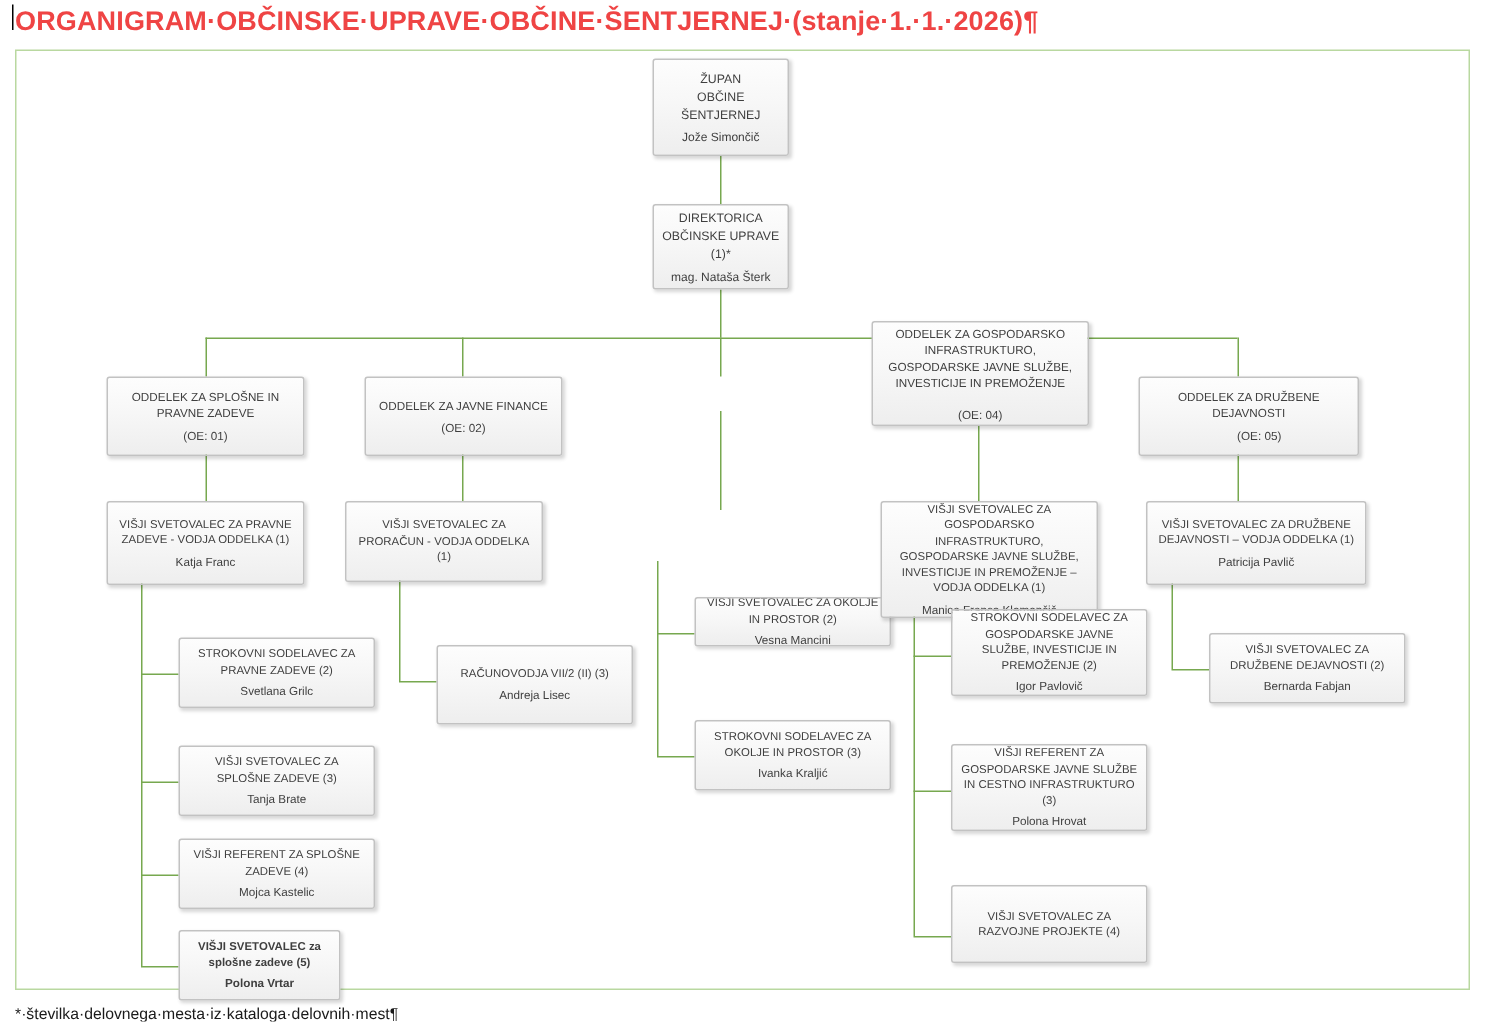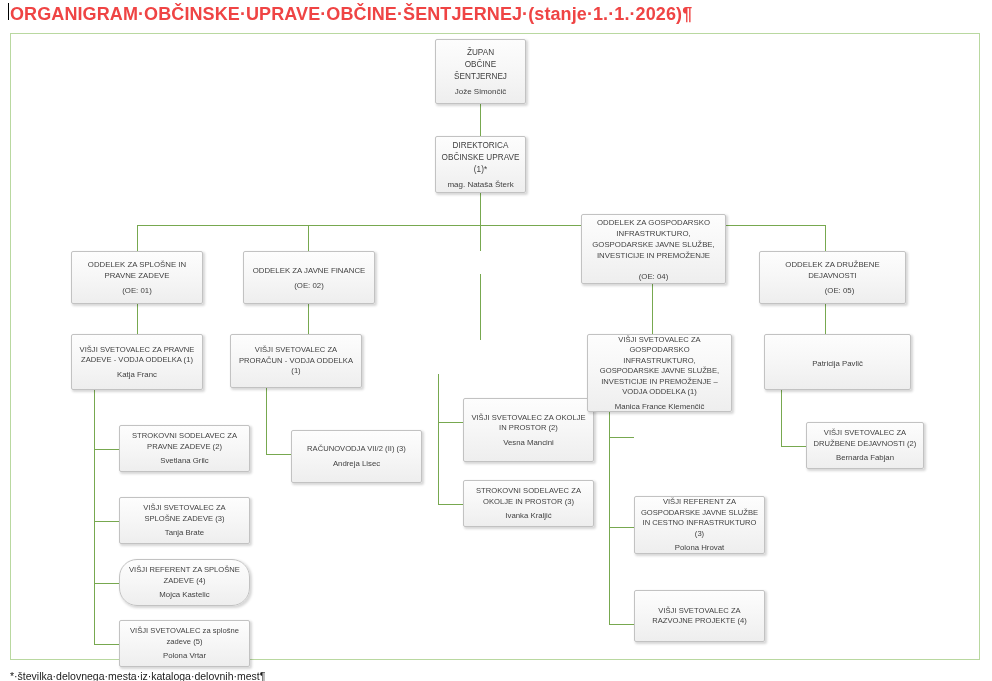--- a/index.html
+++ b/index.html
@@ -135,75 +135,80 @@
     <div class="person">Katja Franc</div>
   </div>
   <div class="node" style="left:108px;top:391px;width:131px;height:47px;">
     <div class="ttl">STROKOVNI SODELAVEC ZA PRAVNE ZADEVE (2)</div>
     <div class="person">Svetlana Grilc</div>
   </div>
   <div class="node" style="left:108px;top:463px;width:131px;height:47px;">
     <div class="ttl">VIŠJI SVETOVALEC ZA SPLOŠNE ZADEVE (3)</div>
     <div class="person">Tanja Brate</div>
   </div>
-  <div class="node" style="left:108px;top:525px;width:131px;height:47px;border-radius:18px;">
+  <div class="node" style="left:108px;top:525px;width:131px;height:47px;">
     <div class="ttl">VIŠJI REFERENT ZA SPLOŠNE ZADEVE (4)</div>
     <div class="person">Mojca Kastelic</div>
   </div>
-  <div class="node" style="left:108px;top:586px;width:131px;height:47px;">
+  <div class="node" style="left:108px;top:586px;width:108px;height:47px;font-weight:bold;">
     <div class="ttl">VIŠJI SVETOVALEC za splošne zadeve (5)</div>
     <div class="person">Polona Vrtar</div>
   </div>
 
   <div class="node dept" style="left:232px;top:217px;width:132px;height:53px;">
     <div class="ttl">ODDELEK ZA JAVNE FINANCE</div>
     <div class="ttl" style="margin-top:4px;">(OE: 02)</div>
   </div>
   <div class="node" style="left:219px;top:300px;width:132px;height:54px;">
     <div class="ttl">VIŠJI SVETOVALEC ZA PRORAČUN - VODJA ODDELKA (1)</div>
 
   </div>
   <div class="node" style="left:280px;top:396px;width:131px;height:53px;">
     <div class="ttl">RAČUNOVODJA VII/2 (II) (3)</div>
     <div class="person">Andreja Lisec</div>
   </div>
 
-  <div class="node" style="left:452px;top:364px;width:131px;height:64px;">
+  <div class="node" style="left:452px;top:364px;width:131px;height:33px;">
     <div class="ttl">VIŠJI SVETOVALEC ZA OKOLJE IN PROSTOR (2)</div>
     <div class="person">Vesna Mancini</div>
   </div>
   <div class="node" style="left:452px;top:446px;width:131px;height:47px;">
     <div class="ttl">STROKOVNI SODELAVEC ZA OKOLJE IN PROSTOR (3)</div>
     <div class="person">Ivanka Kraljić</div>
   </div>
 
   <div class="node dept" style="left:570px;top:180px;width:145px;height:70px;">
     <div class="ttl">ODDELEK ZA GOSPODARSKO INFRASTRUKTURO, GOSPODARSKE JAVNE SLUŽBE, INVESTICIJE IN PREMOŽENJE</div>
     <div class="ttl" style="margin-top:10px;">(OE: 04)</div>
   </div>
   <div class="node" style="left:576px;top:300px;width:145px;height:78px;">
     <div class="ttl">VIŠJI SVETOVALEC ZA GOSPODARSKO INFRASTRUKTURO, GOSPODARSKE JAVNE SLUŽBE, INVESTICIJE IN PREMOŽENJE – VODJA ODDELKA (1)</div>
     <div class="person">Manica France Klemenčič</div>
   </div>
+  <div class="node" style="left:623px;top:372px;width:131px;height:58px;">
+    <div class="ttl">STROKOVNI SODELAVEC ZA GOSPODARSKE JAVNE SLUŽBE, INVESTICIJE IN PREMOŽENJE (2)</div>
+    <div class="person">Igor Pavlovič</div>
+  </div>
   <div class="node" style="left:623px;top:462px;width:131px;height:58px;">
     <div class="ttl">VIŠJI REFERENT ZA GOSPODARSKE JAVNE SLUŽBE IN CESTNO INFRASTRUKTURO (3)</div>
     <div class="person">Polona Hrovat</div>
   </div>
   <div class="node" style="left:623px;top:556px;width:131px;height:52px;">
     <div class="ttl">VIŠJI SVETOVALEC ZA RAZVOJNE PROJEKTE (4)</div>
 
   </div>
 
   <div class="node dept" style="left:748px;top:217px;width:147px;height:53px;">
     <div class="ttl">ODDELEK ZA DRUŽBENE DEJAVNOSTI</div>
     <div class="ttl" style="margin-top:4px;margin-left:14px;">(OE: 05)</div>
   </div>
   <div class="node" style="left:753px;top:300px;width:147px;height:56px;">
+    <div class="ttl">VIŠJI SVETOVALEC ZA DRUŽBENE DEJAVNOSTI – VODJA ODDELKA (1)</div>
     <div class="person">Patricija Pavlič</div>
   </div>
-  <div class="node" style="left:795px;top:388px;width:118px;height:47px;">
+  <div class="node" style="left:795px;top:388px;width:131px;height:47px;">
     <div class="ttl">VIŠJI SVETOVALEC ZA DRUŽBENE DEJAVNOSTI (2)</div>
     <div class="person">Bernarda Fabjan</div>
   </div>
 
 </div>
 
 <div id="footnote">*·številka·delovnega·mesta·iz·kataloga·delovnih·mest¶</div>
 
 </body></html>

